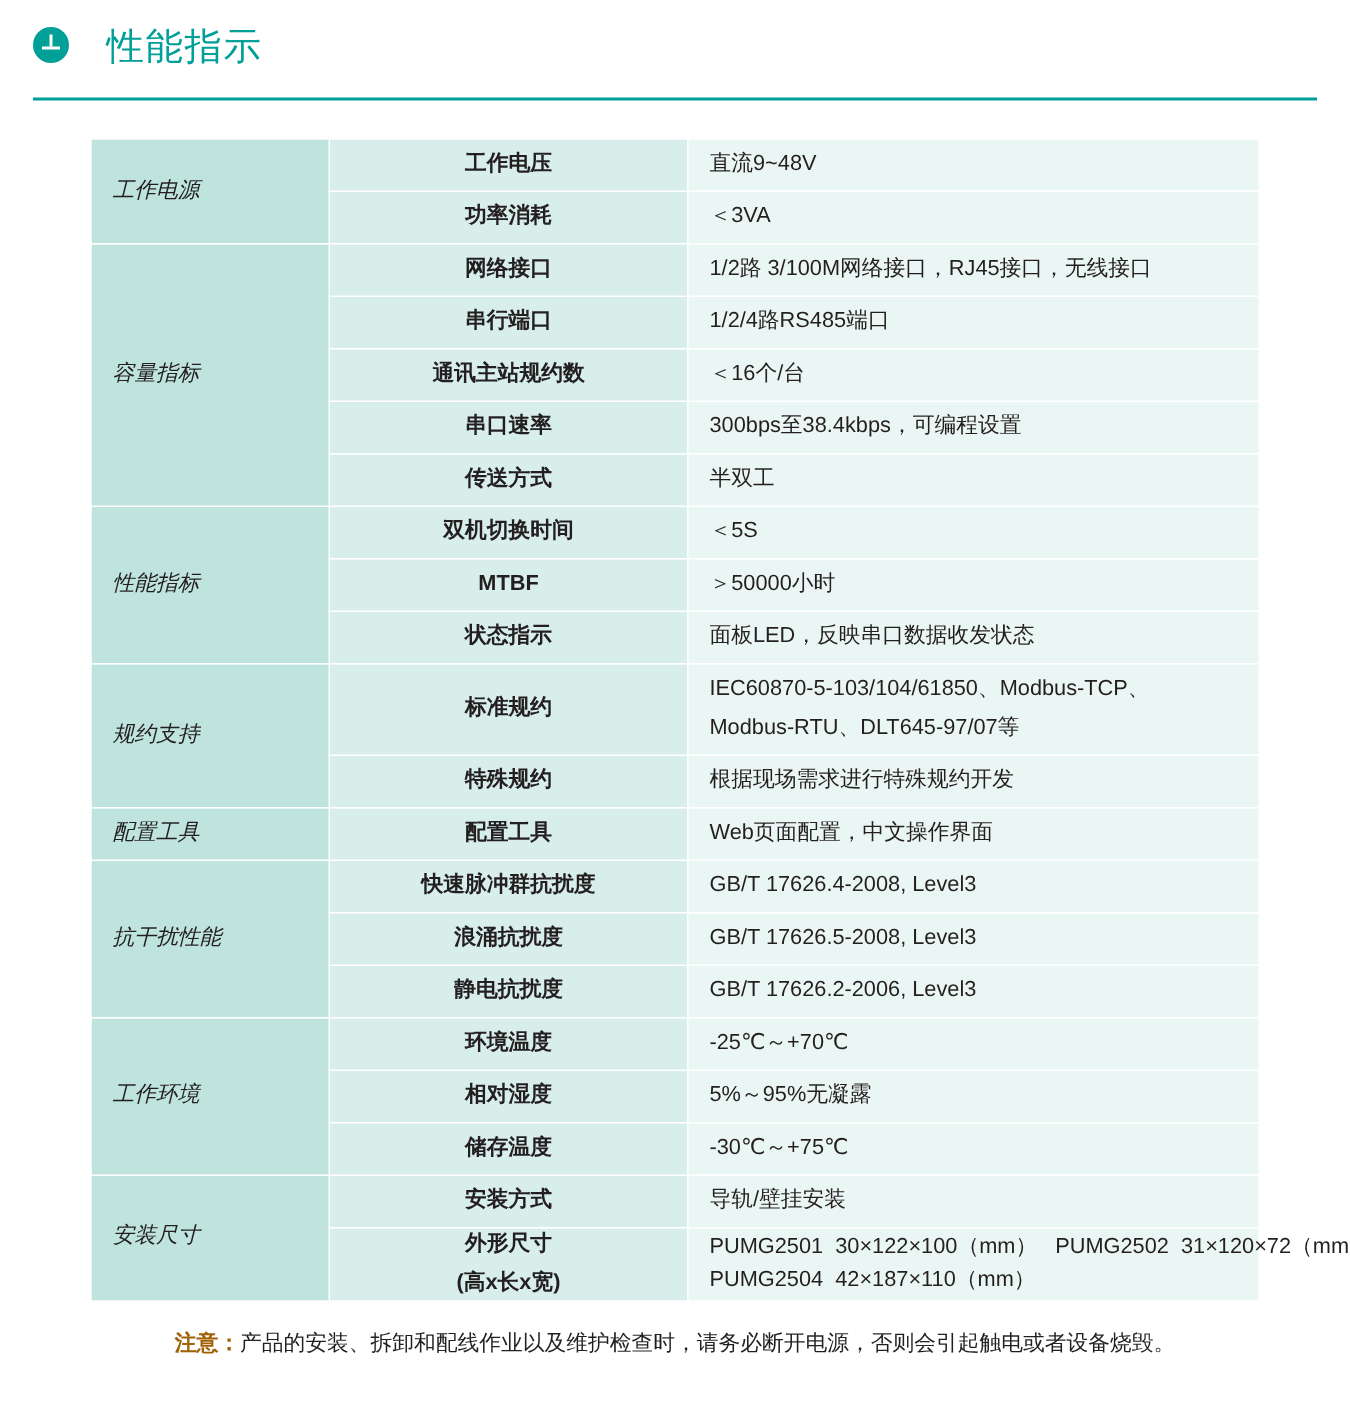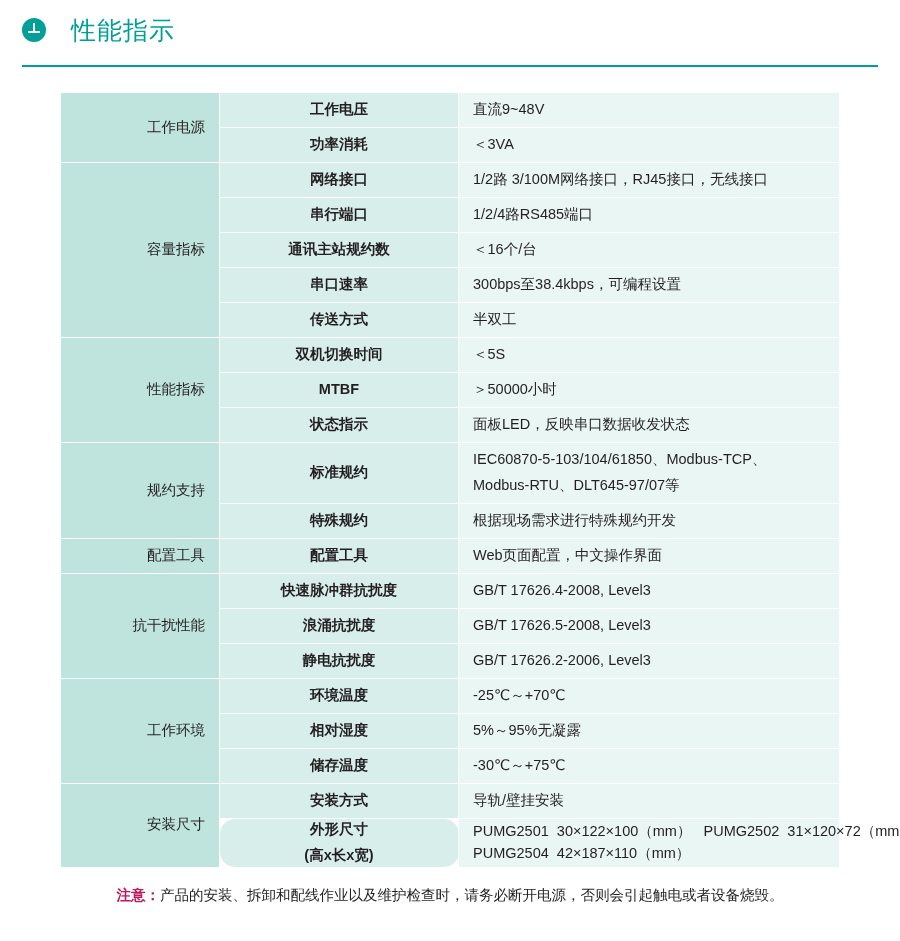--- a/index.html
+++ b/index.html
@@ -85,22 +85,23 @@
     border: 1px solid #ffffff;
     padding: 0 14px;
     font-size: 14.5px;
     line-height: 1.5;
     vertical-align: middle;
     color: #231f20;
   }
   td.cat {
     width: 130px;
     background: #bfe3dd;
-    text-align: right;
+    text-align: left;
     font-size: 15px;
+    font-style: italic;
   }
   td.sub {
     width: 210px;
     background: #d8eeea;
     text-align: center;
     font-weight: bold;
   }
   td.val {
     background: #eaf6f4;
     text-align: left;
@@ -111,42 +112,41 @@
     height: 34px;
   }
   td.row-h2 {
     height: 60px;
   }
   td.row-h3 {
     height: 46px;
   }
   .sub-two-line {
     line-height: 1.35;
-    border-radius: 15px;
   }
   .val-line {
     display: block;
   }
   .val-line + .val-line {
     margin-top: 4px;
   }
   .dim-line {
     display: block;
     white-space: pre;
   }
 
   
   .note {
     margin: 18px 0 0 0;
     text-align: center;
     font-size: 14.5px;
     color: #231f20;
   }
   .note .note-label {
-    color: #be185d;
+    color: #a16207;
     font-weight: bold;
   }
 </style>
 </head>
 <body>
 
 <div class="header">
   <div class="header-inner">
     <span class="header-icon"></span>
     <span class="title-cn">性能指示</span>

